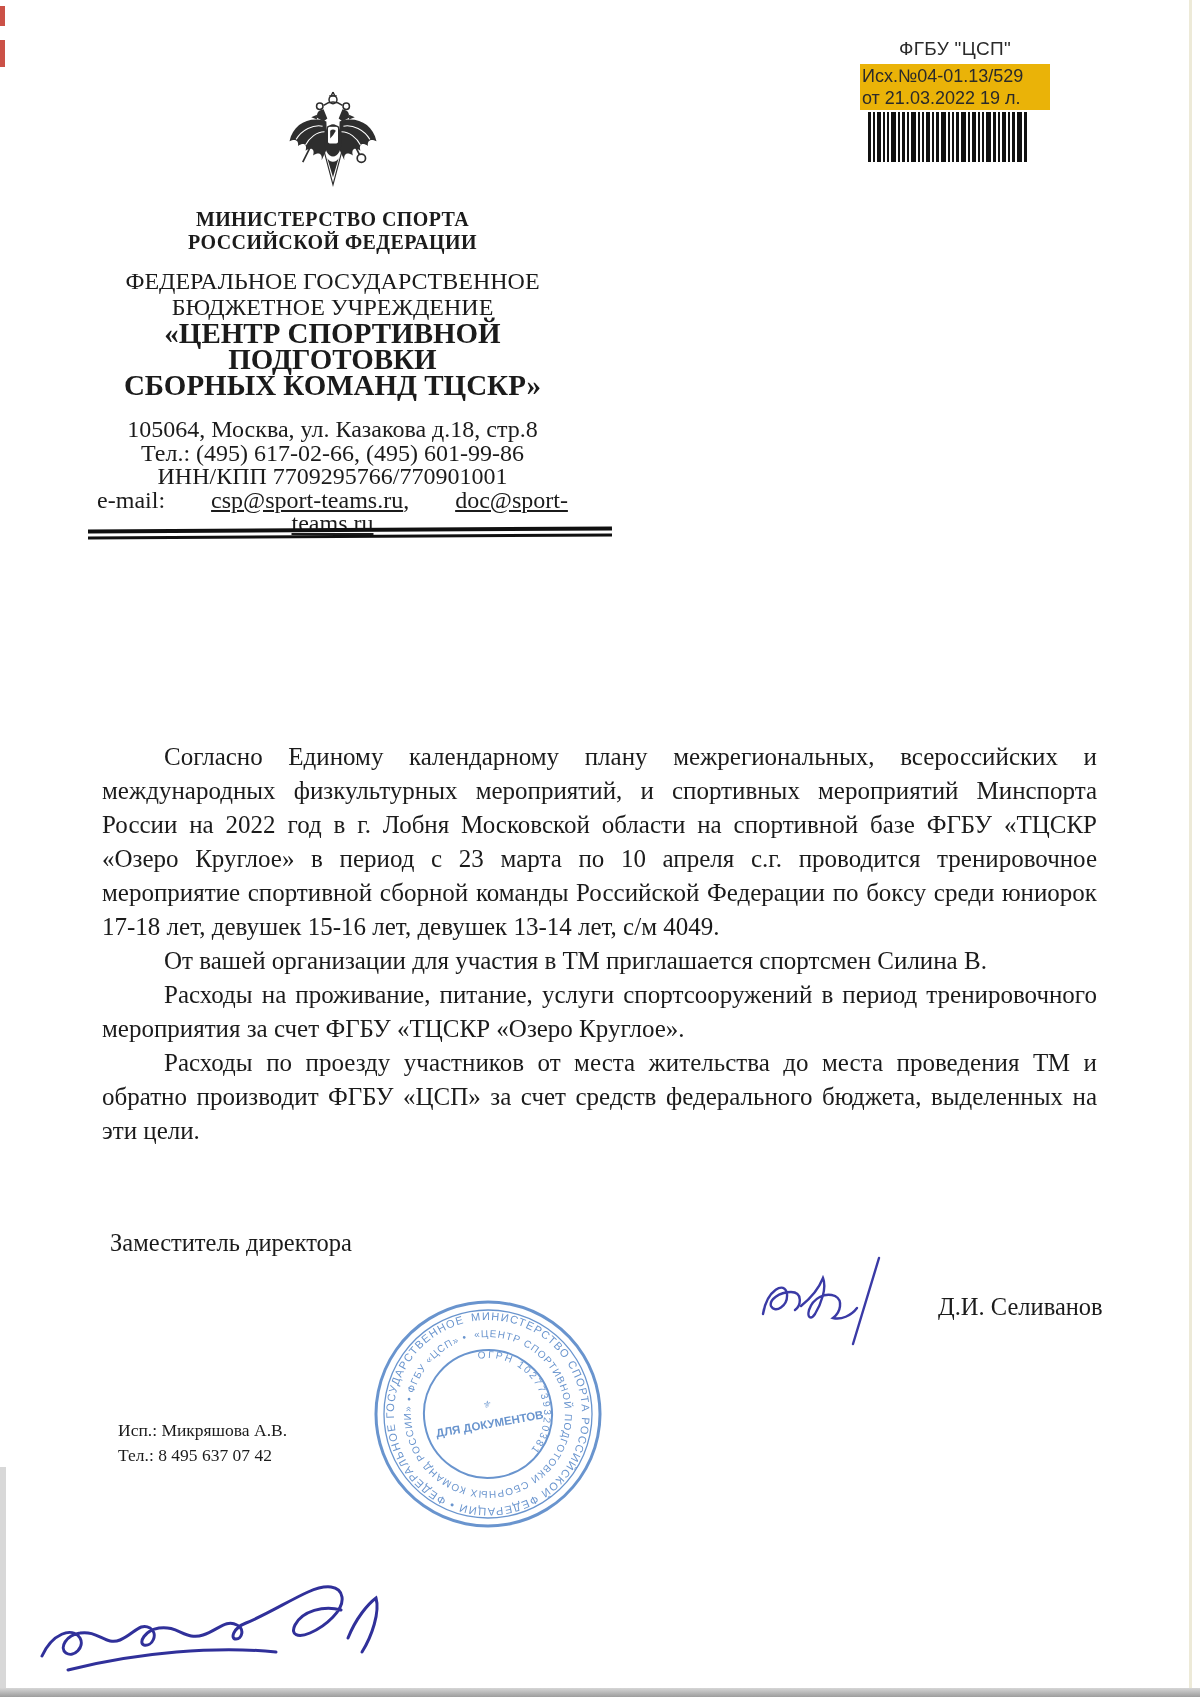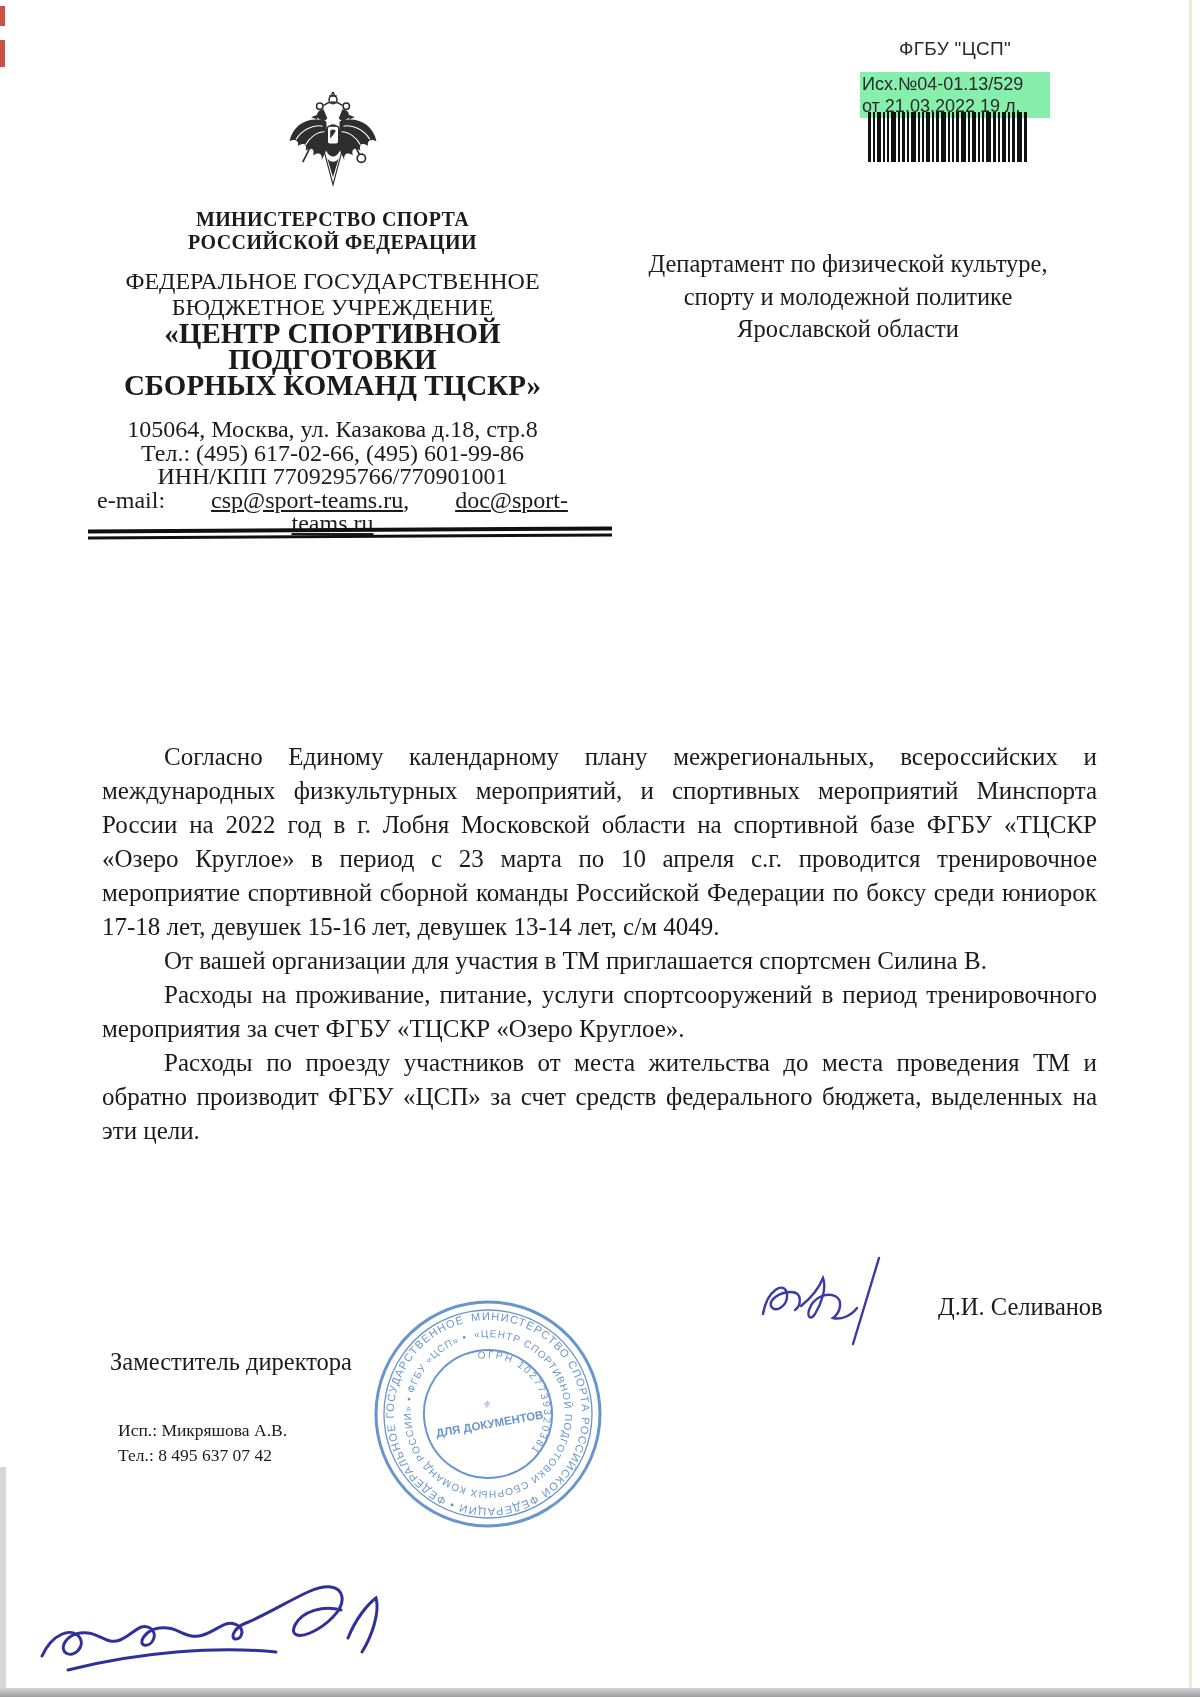--- a/index.html
+++ b/index.html
@@ -11,21 +11,21 @@
   
   .red-mark{position:absolute;left:0;width:5px;background:#c23227;opacity:.85;}
   .scan-edge-right{position:absolute;top:0;right:8px;width:3px;height:100%;background:#ded8b8;opacity:.55;}
   .scan-edge-bottom{position:absolute;left:0;bottom:0;width:100%;height:9px;background:linear-gradient(#d6d6d6,#9d9d9d);}
   .scan-edge-left{position:absolute;left:0;bottom:0;width:6px;height:230px;background:#d8d8d8;}
 
   
   .reg-block{position:absolute;left:860px;top:38px;width:190px;
     font-family:"Liberation Sans", sans-serif;color:#2a2a2a;}
   .reg-org{font-size:19px;text-align:center;letter-spacing:.3px;}
-  .reg-lines{margin-top:12px;background:#86efac;padding:1px 2px;font-size:18px;line-height:22px;font-style:italic;}
+  .reg-lines{margin-top:4px;background:#eab308;padding:1px 2px;font-size:18px;line-height:22px;font-style:italic;}
   .reg-lines .n{font-style:normal;}
   .barcode{position:absolute;left:868px;top:112px;}
 
   
   .lh{position:absolute;left:95px;top:90px;width:475px;text-align:center;}
   .emblem{display:block;margin:0 auto;}
   .ministry{margin-top:6px;font-size:20px;font-weight:bold;line-height:23px;letter-spacing:.4px;}
   .org-type{margin-top:14px;font-size:24px;line-height:26px;}
   .org-name{font-size:29px;font-weight:bold;line-height:26px;text-align:center;}
   .addr{margin-top:20px;font-size:24px;line-height:23.5px;}
@@ -38,21 +38,21 @@
   
   .recipient{position:absolute;left:598px;top:248px;width:500px;text-align:center;
     font-size:24.5px;line-height:32.5px;}
 
   
   .body-text{position:absolute;left:102px;top:740px;width:995px;
     font-size:25px;line-height:34px;text-align:justify;}
   .body-text p{margin:0;text-indent:62px;}
 
   
-  .sig-position{position:absolute;left:110px;top:1348px;font-size:24.5px;}
+  .sig-position{position:absolute;left:110px;top:1229px;font-size:24.5px;}
   .sig-name{position:absolute;left:938px;top:1293px;font-size:24.5px;}
   .sig-script{position:absolute;left:745px;top:1248px;}
   .big-signature{position:absolute;left:28px;top:1540px;}
   .stamp{position:absolute;left:362px;top:1288px;opacity:.92;}
 
   
   .executor{position:absolute;left:118px;top:1418px;font-size:17.5px;line-height:25px;}
 </style>
 </head>
 <body>
@@ -172,25 +172,20 @@
       <div>ИНН/КПП 7709295766/770901001</div>
       <div><span>e-mail: </span><span class="u">csp@sport-teams.ru</span><span>, </span><span class="u">doc@sport-teams.ru</span></div>
     </div>
   </div>
 
   <div class="divider">
     <div class="l1"></div>
       <div class="l2"></div>
   </div>
 
-  <div class="recipient">
-    <div>Департамент по физической культуре,</div>
-    <div>спорту и молодежной политике</div>
-    <div>Ярославской области</div>
-  </div>
 
   <div class="body-text">
     <p>Согласно Единому календарному плану межрегиональных, всероссийских и международных физкультурных мероприятий, и спортивных мероприятий Минспорта России на 2022 год в г. Лобня Московской области на спортивной базе ФГБУ «ТЦСКР «Озеро Круглое» в период с 23 марта по 10 апреля с.г. проводится тренировочное мероприятие спортивной сборной команды Российской Федерации по боксу среди юниорок 17-18 лет, девушек 15-16 лет, девушек 13-14 лет, с/м 4049.</p>
     <p>От вашей организации для участия в ТМ приглашается спортсмен Силина В.</p>
     <p>Расходы на проживание, питание, услуги спортсооружений в период тренировочного мероприятия за счет ФГБУ «ТЦСКР «Озеро Круглое».</p>
     <p>Расходы по проезду участников от места жительства до места проведения ТМ и обратно производит ФГБУ «ЦСП» за счет средств федерального бюджета, выделенных на эти цели.</p>
   </div>
 
   <div class="sig-position">Заместитель директора</div>
   <div class="sig-name">Д.И. Селиванов</div>

